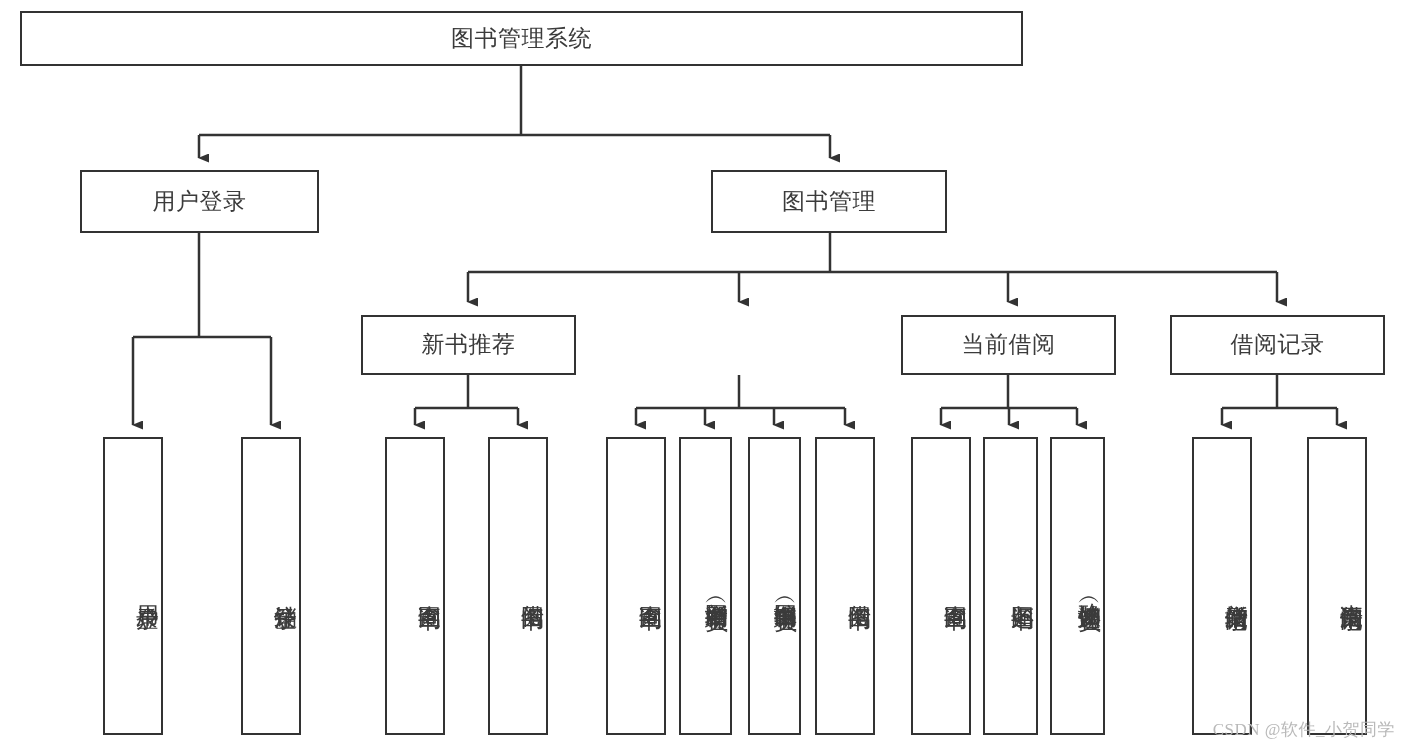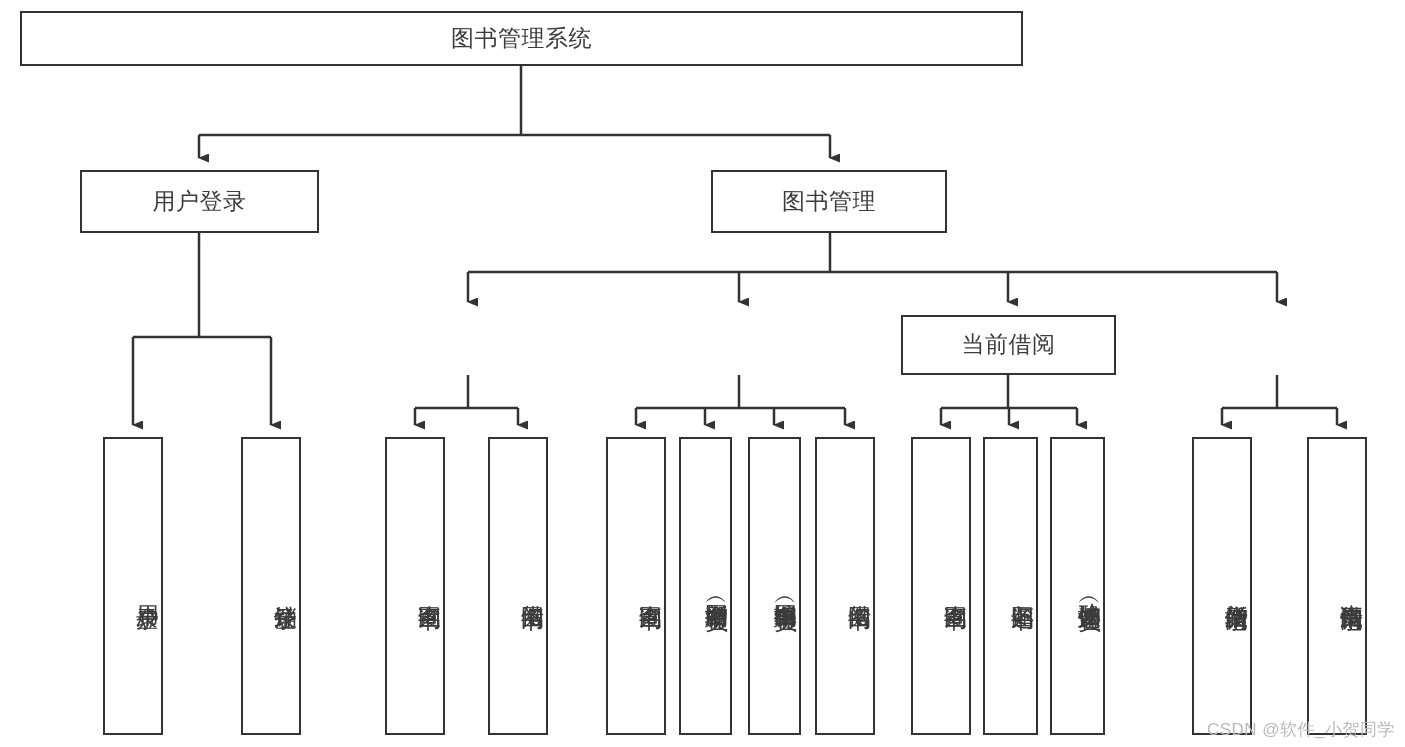--- a/index.html
+++ b/index.html
@@ -60,20 +60,21 @@
   }
   .watermark {
     position: absolute;
     right: 10px;
     bottom: 6px;
     font-size: 17px;
     color: #b9b9b9;
     letter-spacing: 0.5px;
     white-space: nowrap;
     user-select: none;
+    font-family: Liberation Serif, serif;
   }
 </style>
 </head>
 <body>
 
 <div id="diagram-root">
 
   <svg id="edge-layer" viewBox="0 0 1405 747" width="1405" height="747" xmlns="http://www.w3.org/2000/svg">
     <defs>
       <marker id="arrowhead" markerWidth="9" markerHeight="11" refX="4.5" refY="10" orient="auto" markerUnits="userSpaceOnUse">
@@ -129,22 +130,28 @@
     <span class="node-label">图书管理系统</span>
   </div>
 
   <div class="node horizontal" style="left:80px; top:170px; width:239px; height:63px;">
     <span class="node-label">用户登录</span>
   </div>
   <div class="node horizontal" style="left:711px; top:170px; width:236px; height:63px;align-items:center;">
     <span class="node-label">图书管理</span>
   </div>
 
+  <div class="node horizontal" style="left:361px; top:315px; width:215px; height:60px;">
+    <span class="node-label">新书推荐</span>
+  </div>
   <div class="node horizontal" style="left:901px; top:315px; width:215px; height:60px;">
     <span class="node-label">当前借阅</span>
+  </div>
+  <div class="node horizontal" style="left:1170px; top:315px; width:215px; height:60px;">
+    <span class="node-label">借阅记录</span>
   </div>
 
   <div class="node vertical" style="left:103px; top:437px; width:60px; height:298px;">
     <span class="node-label">用户登录</span>
   </div>
   <div class="node vertical" style="left:241px; top:437px; width:60px; height:298px;">
     <span class="node-label">注销登录</span>
   </div>
 
   <div class="node vertical" style="left:385px; top:437px; width:60px; height:298px;">

